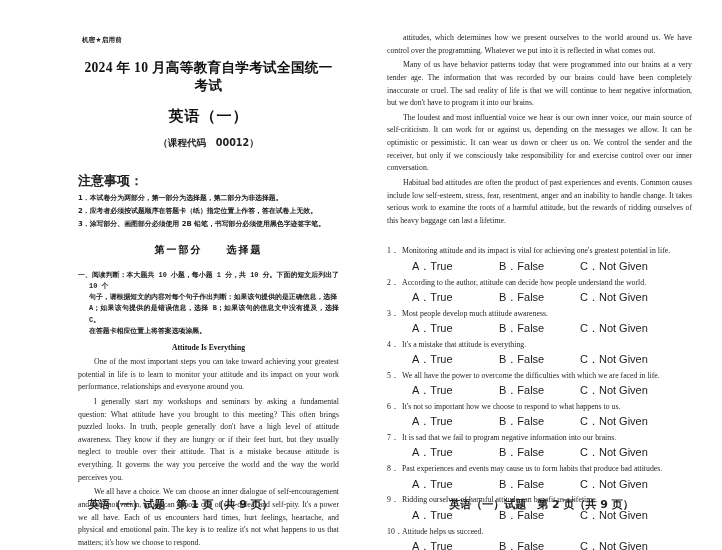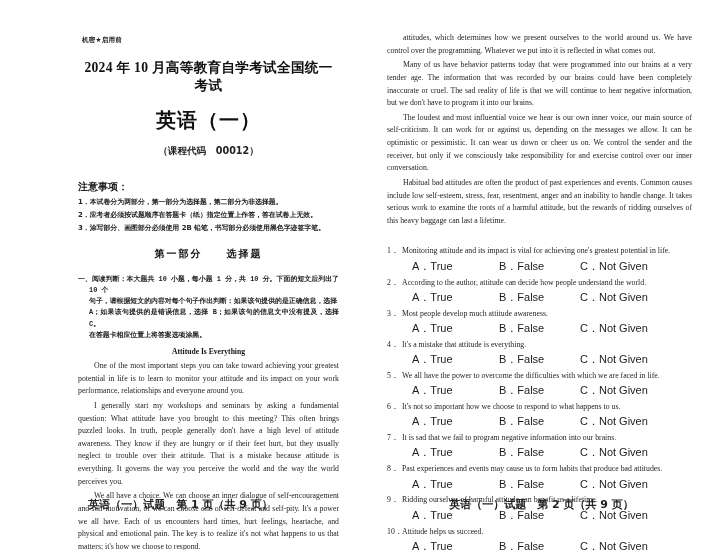--- a/index.html
+++ b/index.html
@@ -45,38 +45,38 @@
     text-align: center;
     font-size: 13.6px;
     font-weight: bold;
     color: #111;
     letter-spacing: .3px;
     margin: 0 0 12px 0;
     font-family: "Liberation Serif", "DejaVu Serif", serif;
   }
   .subject-title {
     text-align: center;
-    font-size: 20px;
+    font-size: 15px;
     font-weight: bold;
     color: #111;
     letter-spacing: 1px;
     margin: 0 0 11px 0;
     font-family: "Liberation Serif", "DejaVu Serif", serif;
   }
   .course-code {
     text-align: center;
     font-size: 9.6px;
     color: #222;
     margin: 0 0 22px 0;
     font-family: "DejaVu Sans", "Liberation Sans", sans-serif;
     font-weight: bold;
   }
   .notice-head {
     font-family: "DejaVu Sans", "Liberation Sans", sans-serif;
-    font-size: 10px;
+    font-size: 13px;
     font-weight: bold;
     color: #222;
     margin: 0 0 4px 0;
   }
   .notice-item {
     font-family: "DejaVu Sans", "Liberation Sans", sans-serif;
     font-size: 6.9px;
     font-weight: bold;
     color: #222;
     margin: 0 0 4.5px 0;

